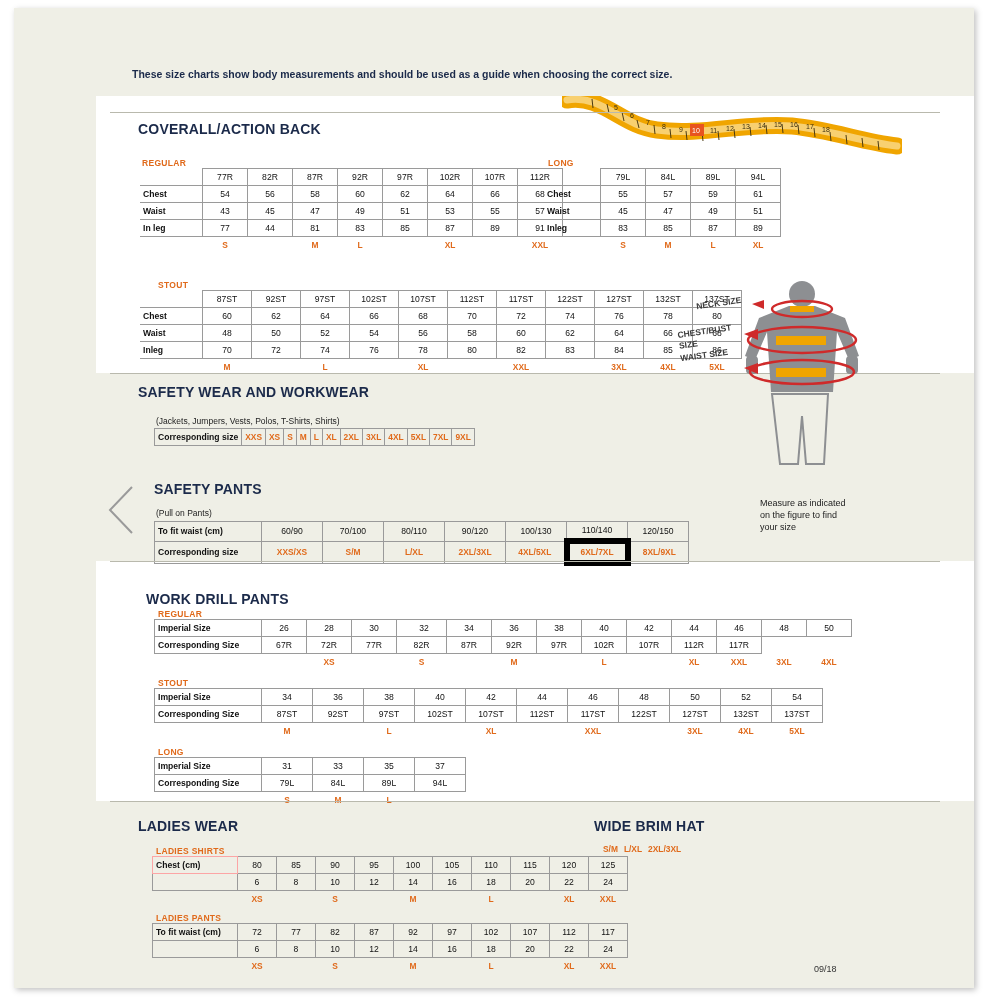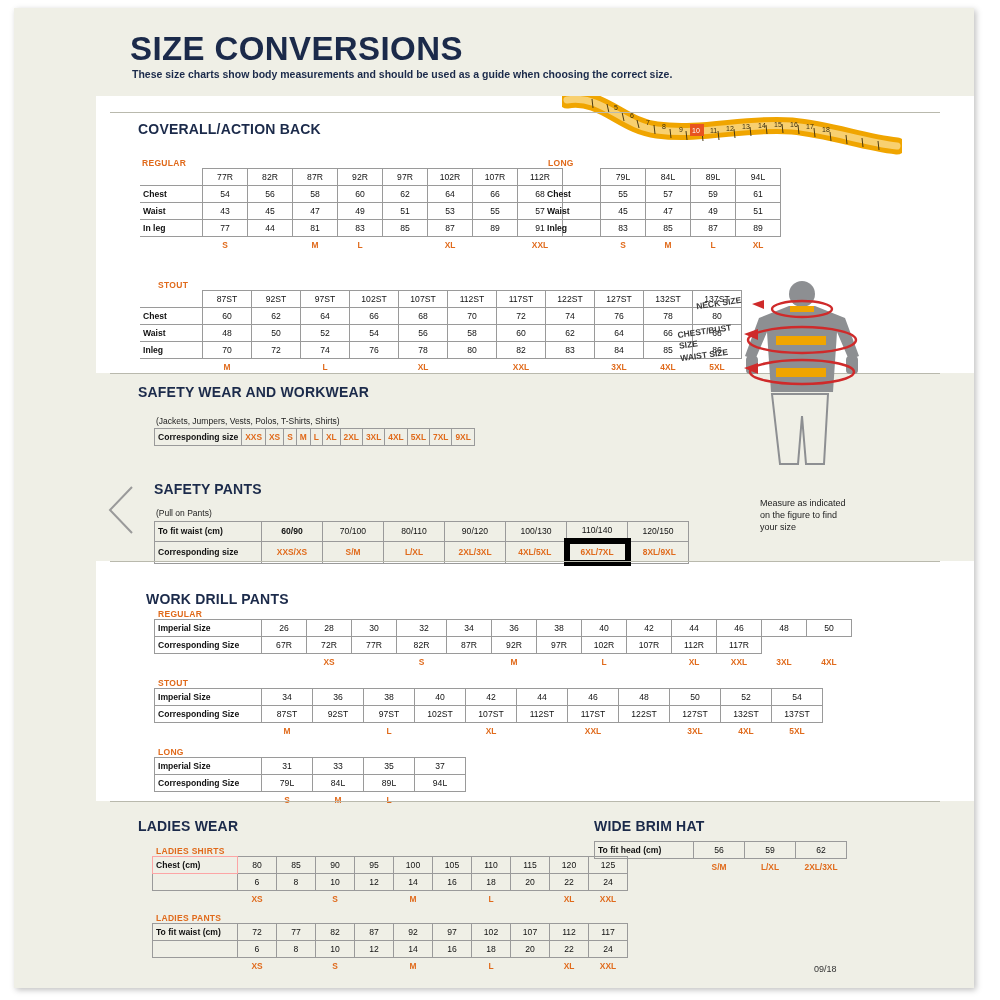--- a/index.html
+++ b/index.html
@@ -91,21 +91,20 @@
 
 <div class="page">
   <div class="sheet">
     <div class="leftband"></div>
     <div class="hdrband"></div>
     <div class="band-grey" style="top:365px;height:188px;"></div>
     <div class="band-grey" style="top:793px;height:187px;"></div>
 
     <div class="content">
 
-      <h1 class="title">SIZE CONVERSIONS</h1>
       <div class="subtitle">These size charts show body measurements and should be used as a guide when choosing the correct size.</div>
 
       <svg class="tape" style="left:548px;top:88px;" width="340" height="62" viewBox="0 0 340 62">
         <path d="M5 4 C40 -2 60 30 95 34 C140 40 185 26 230 30 C270 34 300 46 335 50" stroke="#f0a500" stroke-width="17" fill="none" stroke-linecap="round"></path>
         <path d="M5 4 C40 -2 60 30 95 34 C140 40 185 26 230 30 C270 34 300 46 335 50" stroke="#f8d070" stroke-width="7" fill="none" stroke-linecap="round"></path>
         <g stroke="#4a3a12" stroke-width="1">
           <line x1="30" y1="3" x2="31" y2="12"></line>
             <line x1="45" y1="8" x2="47" y2="17"></line>
           <line x1="60" y1="16" x2="62" y2="25"></line>
             <line x1="75" y1="24" x2="77" y2="32"></line>
@@ -350,21 +349,21 @@
       </tbody>
         </table>
 
       <div class="sect" style="left:140px;top:473px;">SAFETY PANTS</div>
       <div class="note" style="left:142px;top:500px;">(Pull on Pants)</div>
 
       <table class="grid" style="left:140px;top:513px;">
         <tbody>
             <tr>
           <td class="rowhdr" style="width:100px;border:1px solid #9a9a9a;">To fit waist (cm)</td>
-          <td style="width:54px;font-weight:bold;">60/90</td>
+          <td style="width:54px;">60/90</td>
           <td style="width:54px;">70/100</td>
           <td style="width:54px;">80/110</td>
           <td style="width:54px;">90/120</td>
           <td style="width:54px;">100/130</td>
           <td style="width:54px;">110/140</td>
           <td style="width:54px;">120/150</td>
         </tr>
         <tr>
           <td class="rowhdr" style="border:1px solid #9a9a9a;">Corresponding size</td>
           <td class="sz" style="border:1px solid #9a9a9a;">XXS/XS</td>
@@ -631,26 +630,20 @@
           <td class="sz"></td>
           <td class="sz">XL</td>
           <td class="sz">XXL</td>
         </tr>
       </tbody>
         </table>
 
       <div class="sect" style="left:580px;top:810px;">WIDE BRIM HAT</div>
       <table class="grid" style="left:580px;top:833px;">
         <tbody>
-            <tr>
-          <td class="rowhdr" style="width:92px;border:1px solid #9a9a9a;">To fit head (cm)</td>
-          <td style="width:44px;">56</td>
-          <td style="width:44px;">59</td>
-          <td style="width:44px;">62</td>
-        </tr>
         <tr>
           <td class="sz"></td>
           <td class="sz">S/M</td>
           <td class="sz">L/XL</td>
           <td class="sz">2XL/3XL</td>
         </tr>
       </tbody>
         </table>
 
       <div class="datecode" style="left:800px;top:956px;">09/18</div>

